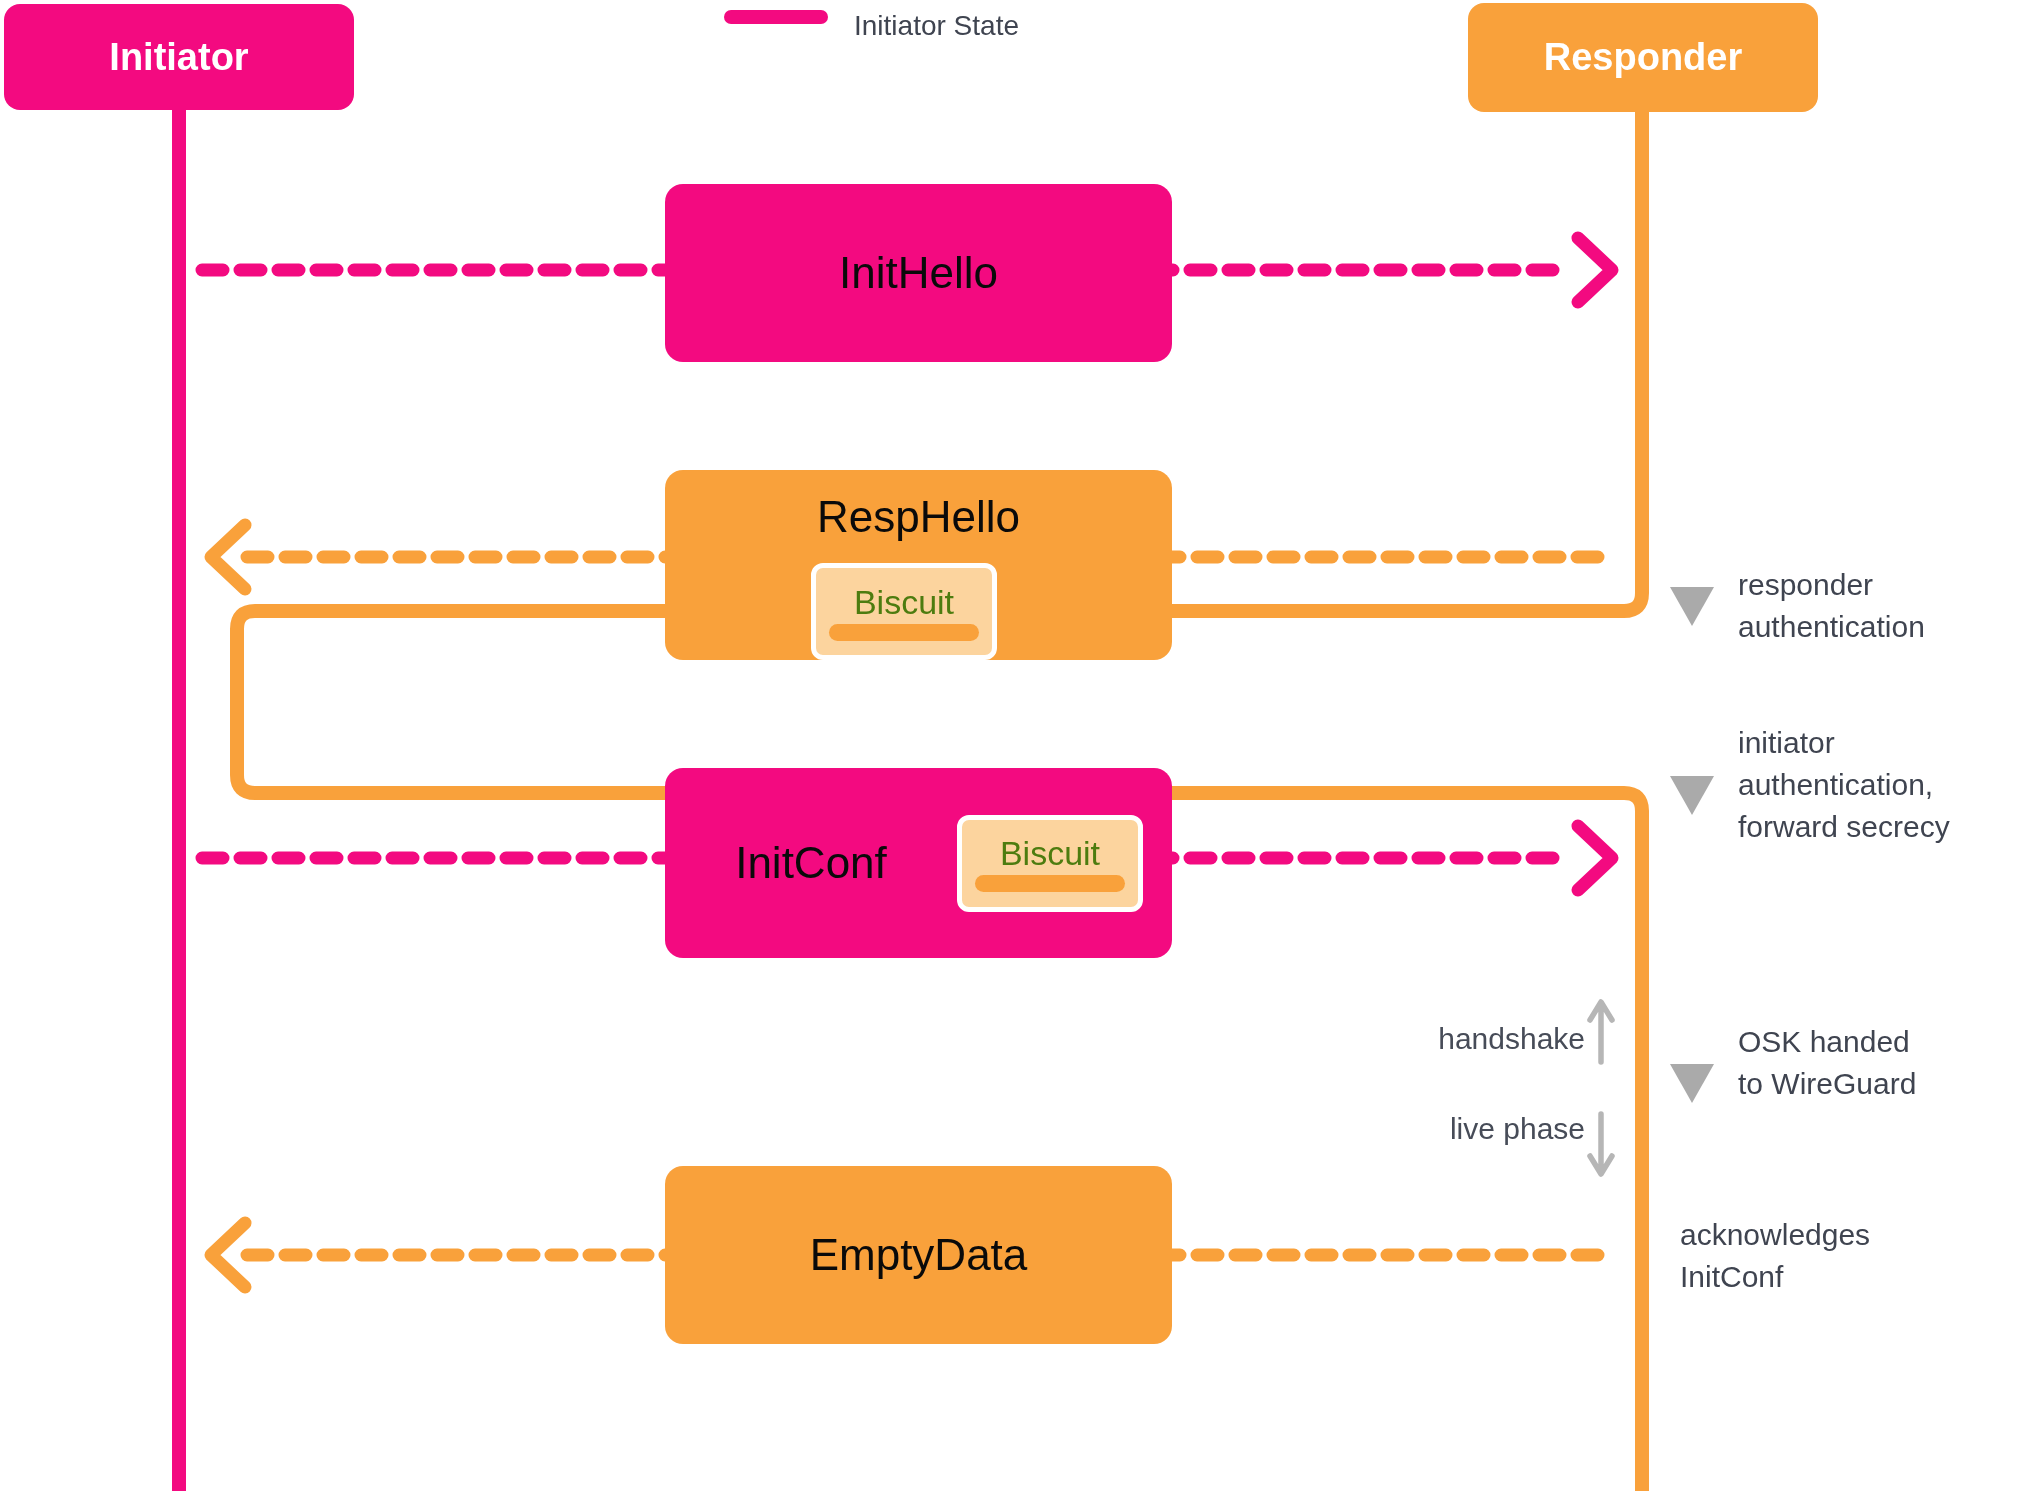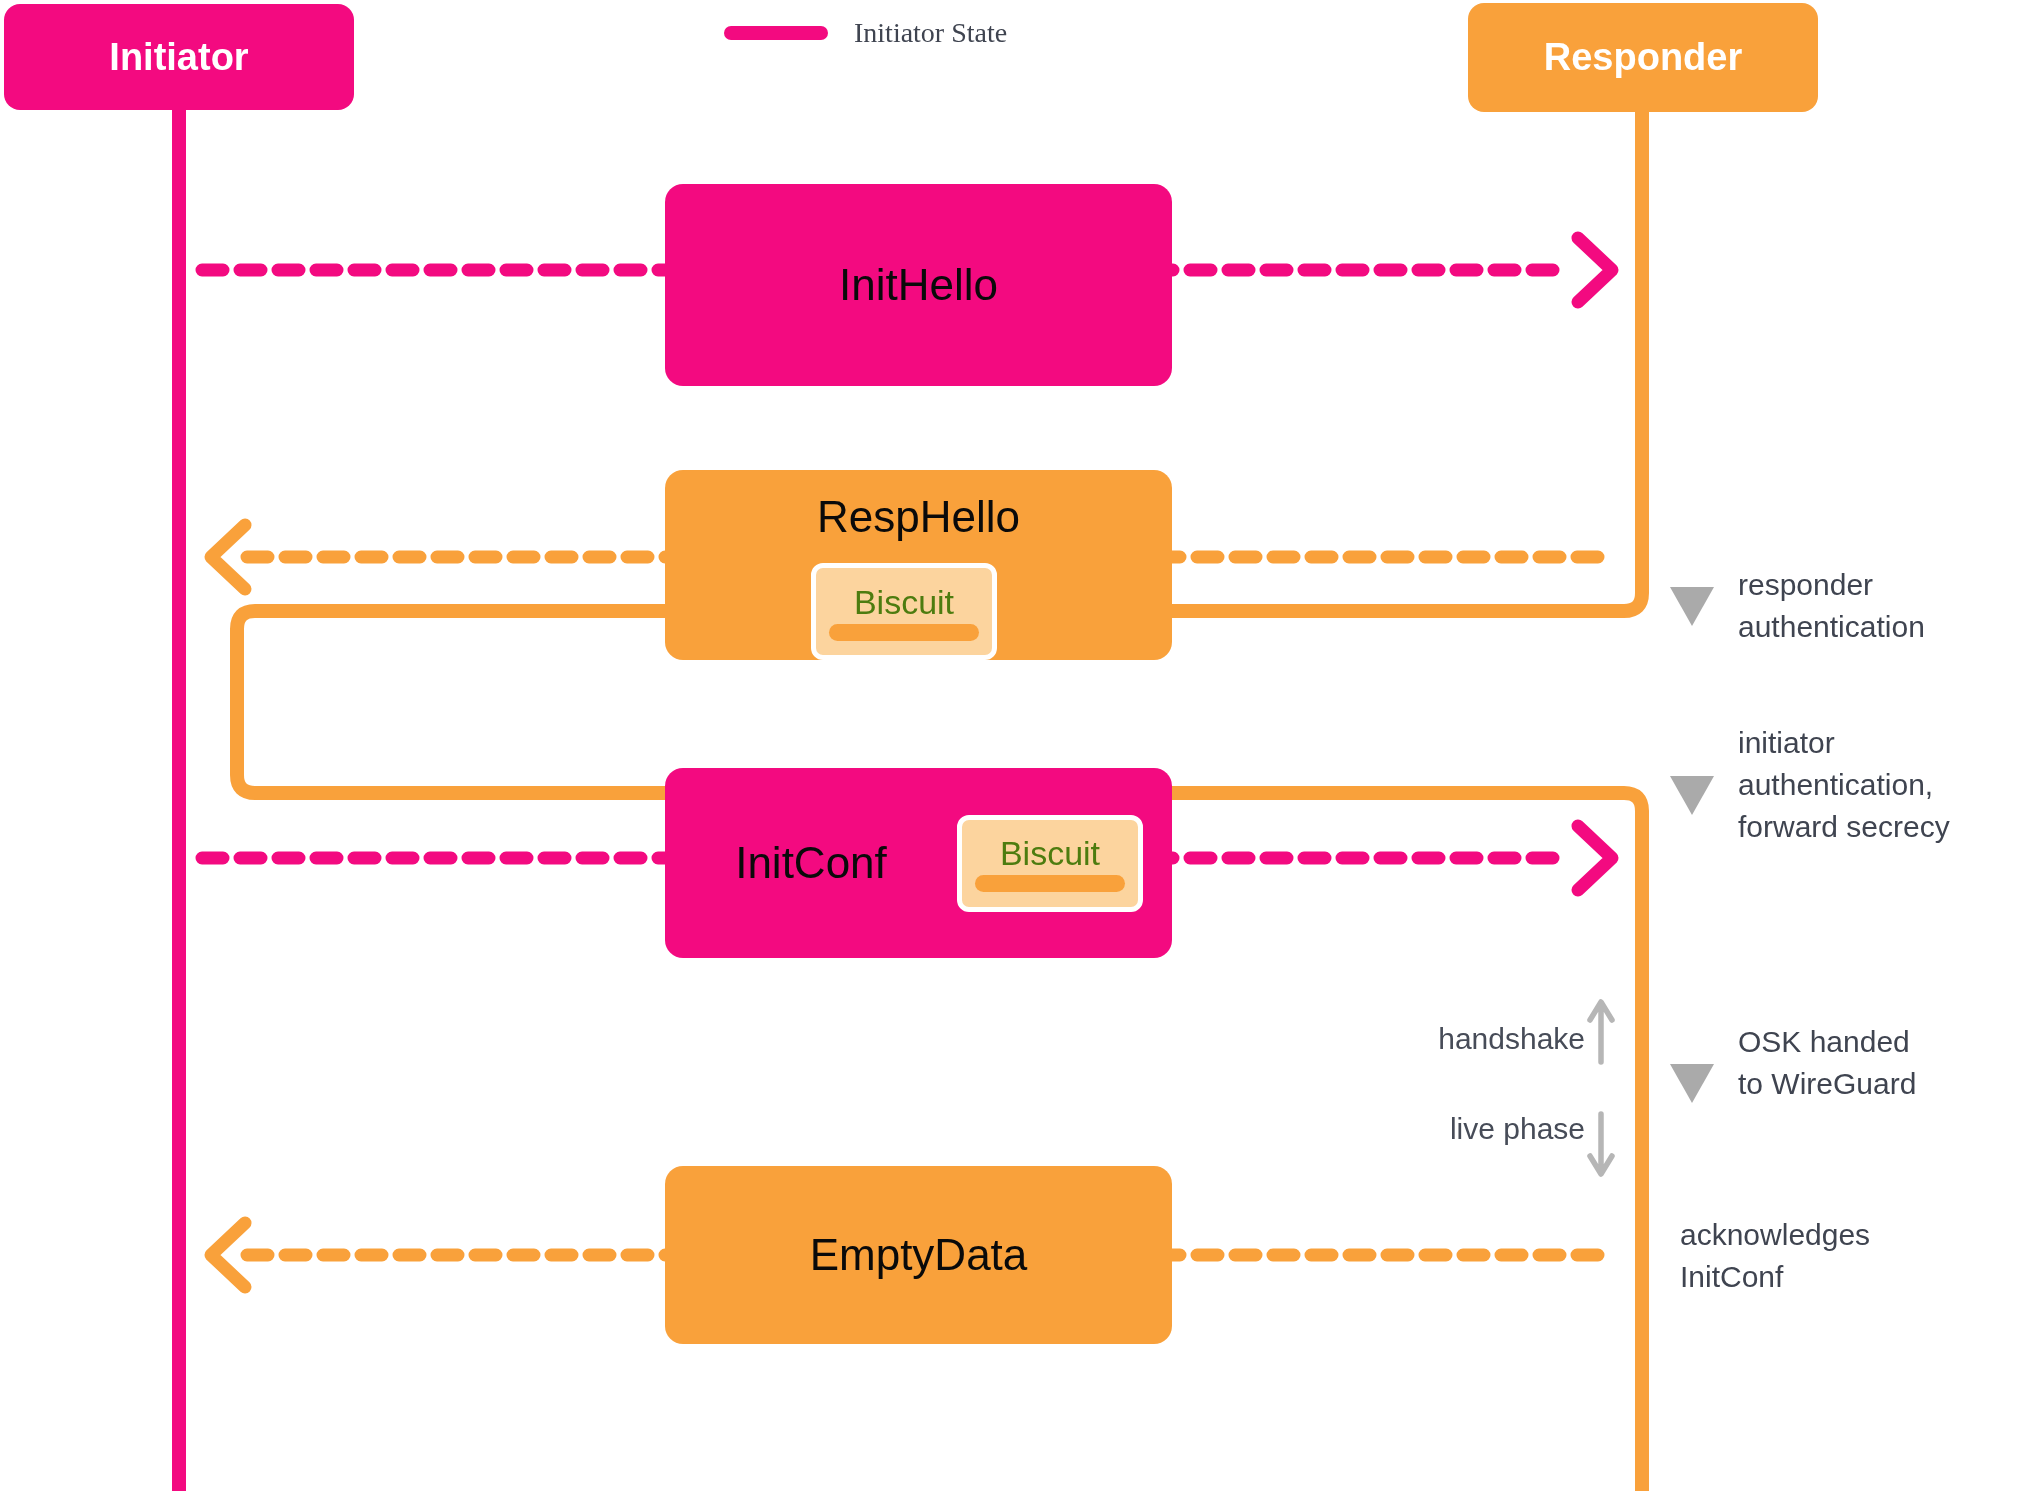--- a/index.html
+++ b/index.html
@@ -19,37 +19,37 @@
     color:#ffffff;font-size:38px;font-weight:700;
     border-radius:16px;
   }
   .actor.pink{background:#F30A80;}
   .actor.orange{background:#F9A13B;}
   #initiator-box{left:4px;top:4px;width:350px;height:106px;}
   #responder-box{left:1468px;top:3px;width:350px;height:109px;}
 
   
   .legend{position:absolute;left:724px;top:10px;}
-  .legend-row{display:flex;align-items:center;height:46px;font-family:Liberation Serif, serif;}
+  .legend-row{display:flex;align-items:flex-start;height:46px;}
   .swatch{width:104px;height:14px;border-radius:7px;margin-right:26px;flex:0 0 auto;}
   .swatch.pink{background:#F30A80;}
   .swatch.orange{background:#F9A13B;}
   .legend-label{font-size:28px;color:#3F4450;}
 
   
   .msg{
     position:absolute;left:665px;width:507px;
     border-radius:18px;
     display:flex;align-items:center;
     color:#0a0a0a;font-size:44px;
   }
   .msg.pink{background:#F30A80;}
   .msg.orange{background:#F9A13B;}
   .msg .label-zone{flex:1;display:flex;align-items:center;justify-content:center;}
-  #msg-inithello{top:184px;height:202px;}
+  #msg-inithello{top:184px;height:178px;}
   #msg-resphello{top:470px;height:190px;flex-direction:column;}
   #msg-initconf{top:768px;height:190px;}
   #msg-emptydata{top:1166px;height:178px;border-radius:18px;}
 
   
   .chip{
     width:186px;height:97px;margin-right:29px;flex:0 0 auto;
     box-sizing:border-box;
     background:#FCD49E;border:5px solid #ffffff;border-radius:12px;
     display:flex;flex-direction:column;align-items:center;justify-content:center;

